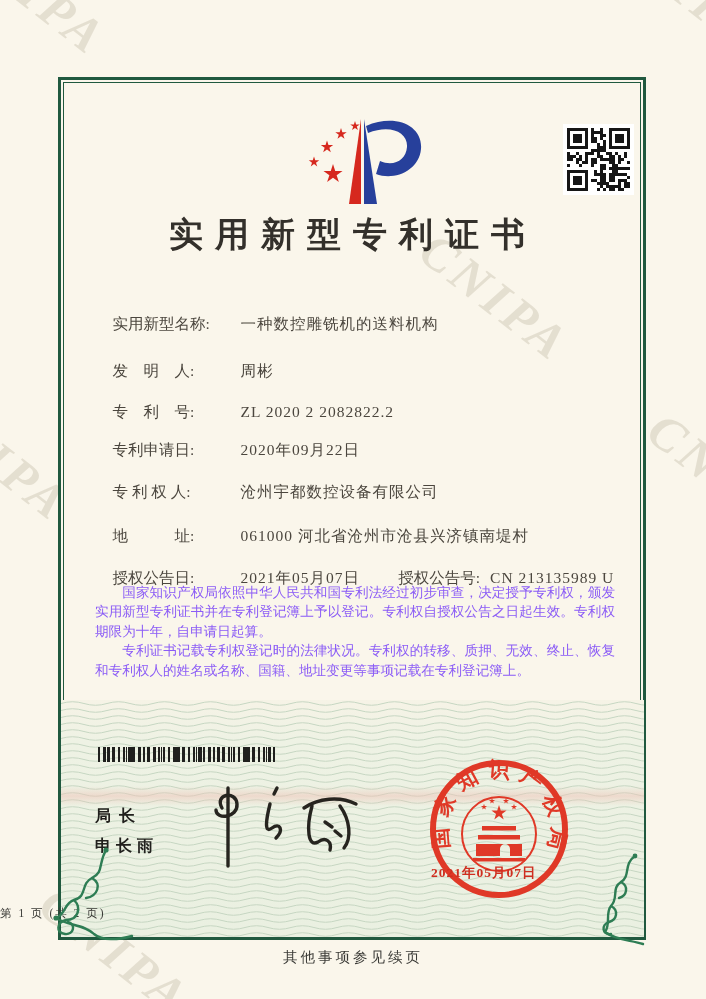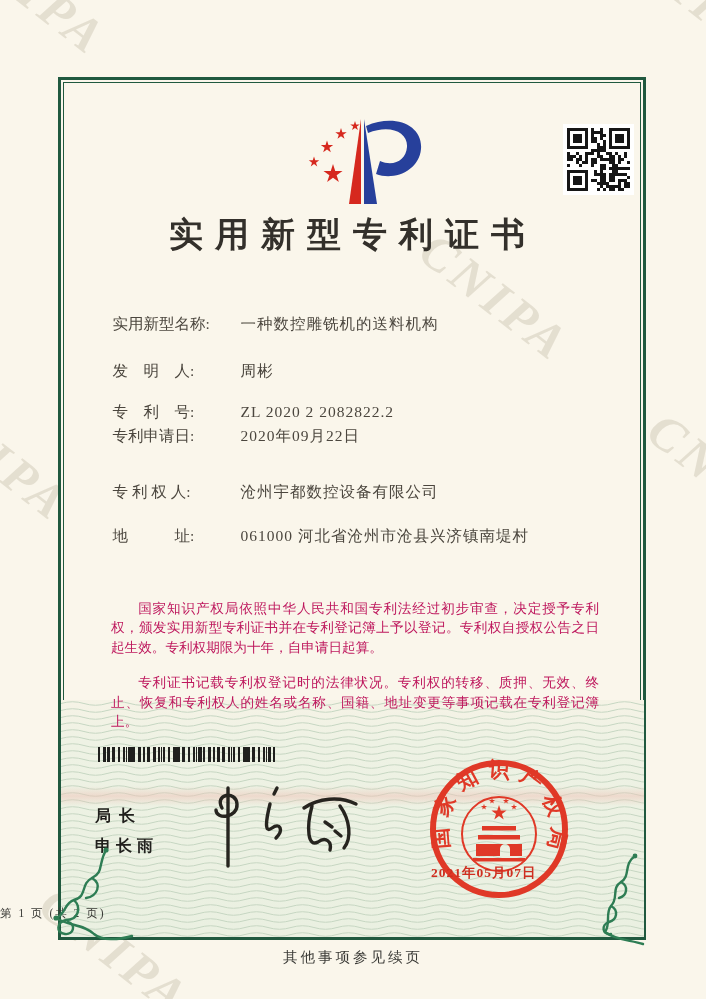--- a/index.html
+++ b/index.html
@@ -32,28 +32,28 @@
   .fp::after{content:"";position:absolute;inset:3px;background:#161616;}
   .fp.tl{left:0;top:0}.fp.tr{right:0;top:0}.fp.bl{left:0;bottom:0}
 
   #title{left:0;top:212px;width:100%;text-align:center;font-size:34px;font-weight:700;
          letter-spacing:12px;color:#33302b;z-index:5;}
 
   .row{left:97px;width:520px;font-size:15.5px;color:#4b463e;white-space:pre;z-index:5;}
   .row .lbl{display:inline-block;min-width:118px;}
   .row .val{margin-left:10px;letter-spacing:1px;}
   #row-name{top:296px;} #row-inventor{top:343px;} #row-patno{top:384px;}
-  #row-filing{top:408px;} #row-patentee{top:464px;} #row-address{top:508px;font-family:Liberation Serif, serif;}
+  #row-filing{top:422px;} #row-patentee{top:464px;} #row-address{top:508px;font-family:Liberation Serif, serif;}
   #row-grant{top:550px;}
   #grant-no-pair{position:absolute;left:278px;top:0;white-space:pre;}
   #grant-no-pair .lbl{min-width:0;}
 
   #body-text{left:95px;top:583px;width:520px;z-index:5;}
-  #body-text p{margin:16px;text-indent:2em;font-size:13.6px;line-height:19.4px;
-               color:#be185d;text-align:justify;}
+  #body-text p{margin:0;text-indent:2em;font-size:13.6px;line-height:19.4px;
+               color:#8b5cf6;text-align:justify;}
 
   
   #band{left:61px;top:700px;width:583px;height:237px;z-index:3;}
   #band svg{display:block;}
   #pink-strip{left:61px;top:786px;width:583px;height:20px;z-index:3;
       background:linear-gradient(180deg,rgba(240,200,188,0) 0%,rgba(238,198,186,.55) 50%,rgba(240,200,188,0) 100%);}
 
   #barcode{left:98px;top:747px;width:178px;height:15px;z-index:5;
      background-image:
        repeating-linear-gradient(90deg,#20201e 0 2px,transparent 2px 5px),
@@ -286,20 +286,26 @@
   </div>
   <div id="row-filing" class="abs row">
     <span class="lbl">专利申请日:</span><span class="val">2020年09月22日</span>
   </div>
   <div id="row-patentee" class="abs row">
     <span class="lbl">专 利 权 人:</span><span class="val">沧州宇都数控设备有限公司</span>
   </div>
   <div id="row-address" class="abs row">
     <span class="lbl">地　　　址:</span><span class="val">061000 河北省沧州市沧县兴济镇南堤村</span>
   </div>
+  <div id="row-grant" class="abs row">
+    <span class="lbl">授权公告日:</span><span class="val">2021年05月07日</span>
+    <span id="grant-no-pair">
+      <span class="lbl">授权公告号:</span><span class="val">CN 213135989 U</span>
+    </span>
+  </div>
 
   <div id="body-text" class="abs">
     <p>国家知识产权局依照中华人民共和国专利法经过初步审查，决定授予专利权，颁发实用新型专利证书并在专利登记簿上予以登记。专利权自授权公告之日起生效。专利权期限为十年，自申请日起算。</p>
     <p>专利证书记载专利权登记时的法律状况。专利权的转移、质押、无效、终止、恢复和专利权人的姓名或名称、国籍、地址变更等事项记载在专利登记簿上。</p>
   </div>
 
   <div id="barcode" class="abs"></div>
 
   <div id="sig-title" class="abs">局长</div>
   <div id="sig-name" class="abs">申长雨</div>

